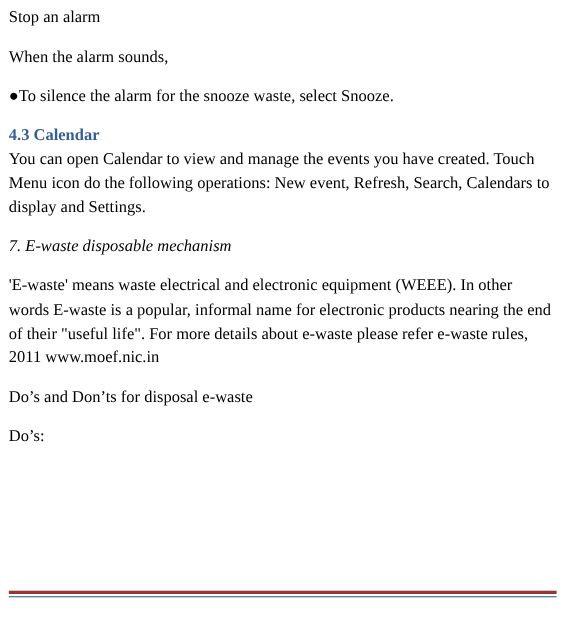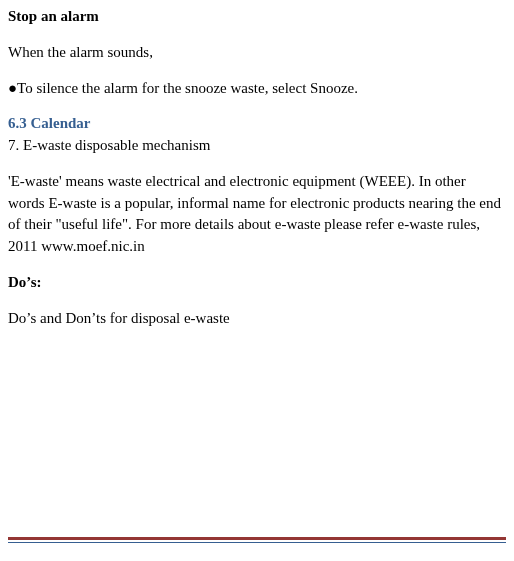--- a/index.html
+++ b/index.html
@@ -22,31 +22,32 @@
     height: 561px;
     position: relative;
   }
   .para {
     margin: 0 0 14px 0;
   }
   .tight {
     margin: 0;
   }
   .bold {
-    font-weight: bold;
+    font-weight: normal;
   }
   .section-heading {
     color: #365f91;
     font-weight: bold;
     margin: 14px 0 0 0;
   }
   .after-heading {
     margin: 0 0 14px 0;
   }
   .big-gap {
+    font-style: italic;
   }
   .footer-lines {
     position: absolute;
     left: 8px;
     right: 8px;
     bottom: 18px;
   }
   .line-thick {
     height: 3px;
     background: #943634;
@@ -62,29 +63,30 @@
 
 <div class="page">
 
   <p class="para bold tight" style="margin-bottom:14px;">Stop an alarm</p>
 
   <p class="para">When the alarm sounds,</p>
 
 
   <p class="para">●To silence the alarm for the snooze waste, select Snooze.</p>
 
-  <p class="section-heading">6.3 Calendar</p>
+  <p class="section-heading">4.3 Calendar</p>
 
+  <p class="after-heading">You can open Calendar to view and manage the events you have created. Touch Menu icon do the following operations: New event, Refresh, Search, Calendars to display and Settings.</p>
 
   <p class="para big-gap">7. E-waste disposable mechanism</p>
 
   <p class="para">'E-waste' means waste electrical and electronic equipment (WEEE). In other words E-waste is a popular, informal name for electronic products nearing the end of their "useful life". For more details about e-waste please refer e-waste rules, 2011 www.moef.nic.in</p>
 
+  <p class="para">Do’s and Don’ts for disposal e-waste</p>
+
   <p class="para bold">Do’s:</p>
-
-  <p class="para">Do’s and Don’ts for disposal e-waste</p>
 
   <div class="footer-lines">
     <div class="line-thick"></div>
     <div class="line-thin"></div>
   </div>
 
 </div>
 
 </body></html>

